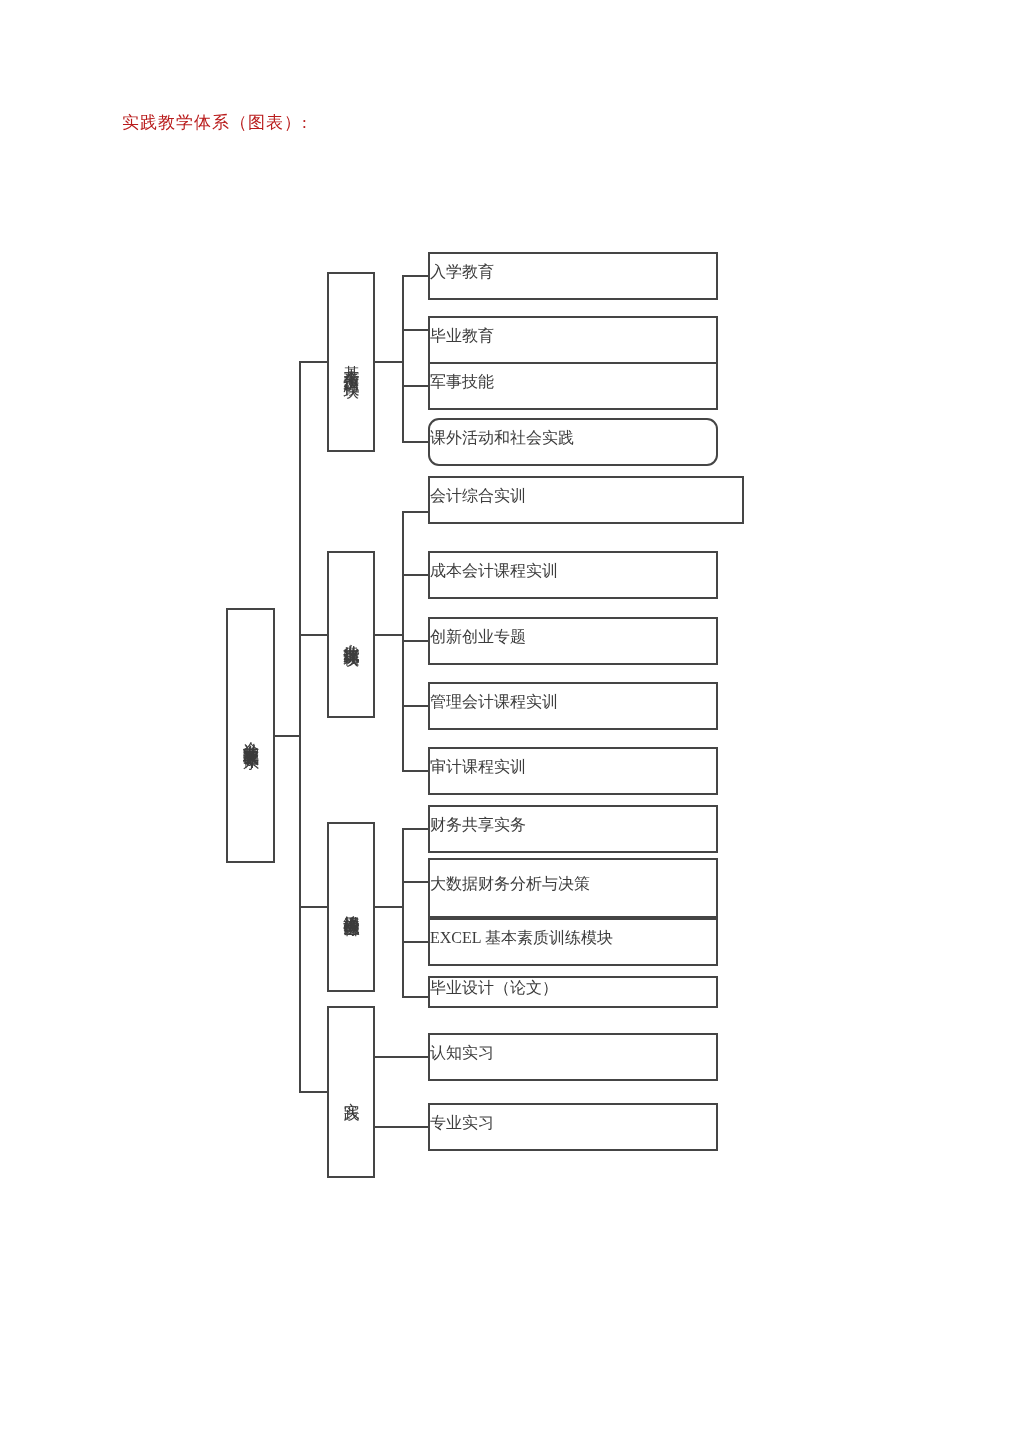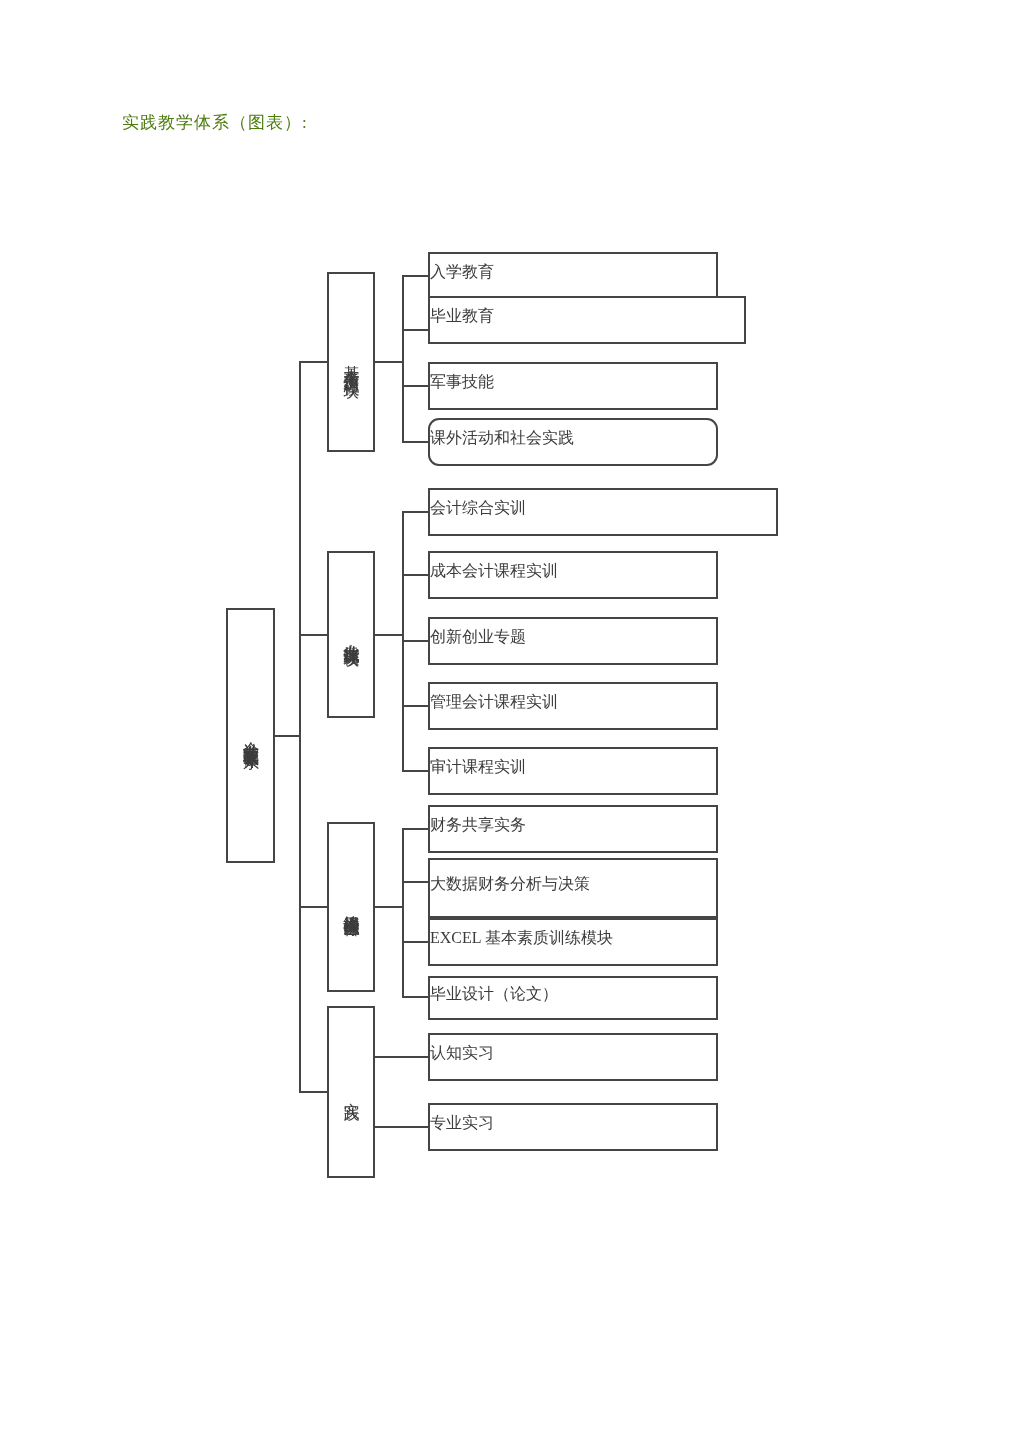--- a/index.html
+++ b/index.html
@@ -8,21 +8,21 @@
     width:1024px;height:1448px;
     background:#fff;
     font-family:"Liberation Serif","DejaVu Serif",serif;
     overflow:hidden;
   }
   .page-title{
     position:absolute;
     left:122px;top:111px;
     font-size:17px;
     letter-spacing:1px;
-    color:#4d7c0f;
+    color:#b91c1c;
     white-space:nowrap;
   }
   #diagram{position:absolute;left:0;top:0;width:100%;height:100%;}
   .node{
     position:absolute;
     box-sizing:border-box;
     border:2px solid #454545;
     background:#fff;
     color:#3c3c3c;
     font-size:16px;
@@ -67,30 +67,30 @@
       </div>
       <div class="node vnode" style="left: 327px; top: 822px; width: 48px; height: 170px; border-color: rgb(69, 69, 69);">
         <span class="vt" style="letter-spacing: -0.5px;">综合技能应用训练模块</span>
       </div>
       <div class="node vnode" style="left: 327px; top: 1006px; width: 48px; height: 172px; border-color: rgb(69, 69, 69);">
         <span class="vt" style="letter-spacing: 3px;">实践</span>
       </div>
       <div class="node hnode" style="left: 428px; top: 252px; width: 290px; height: 48px; border-color: rgb(69, 69, 69);">
         <span>入学教育</span>
       </div>
-      <div class="node hnode" style="left: 428px; top: 296px; width: 318px; height: 48px; border-color: rgb(69, 69, 69); text-align: center;">
+      <div class="node hnode" style="left: 428px; top: 316px; width: 290px; height: 48px; border-color: rgb(69, 69, 69); text-align: center;">
         <span>毕业教育</span>
       </div>
       <div class="node hnode" style="left: 428px; top: 362px; width: 290px; height: 48px; border-color: rgb(69, 69, 69);">
         <span>军事技能</span>
       </div>
       <div class="node hnode" style="left: 428px; top: 418px; width: 290px; height: 48px; border-color: rgb(69, 69, 69); border-radius: 11px;">
         <span>课外活动和社会实践</span>
       </div>
-      <div class="node hnode" style="left: 428px; top: 488px; width: 350px; height: 48px; border-color: rgb(69, 69, 69);">
+      <div class="node hnode" style="left: 428px; top: 476px; width: 316px; height: 48px; border-color: rgb(69, 69, 69);">
         <span>会计综合实训</span>
       </div>
       <div class="node hnode" style="left: 428px; top: 551px; width: 290px; height: 48px; border-color: rgb(69, 69, 69);">
         <span>成本会计课程实训</span>
       </div>
       <div class="node hnode" style="left: 428px; top: 617px; width: 290px; height: 48px; border-color: rgb(69, 69, 69);">
         <span>创新创业专题</span>
       </div>
       <div class="node hnode" style="left: 428px; top: 682px; width: 290px; height: 48px; border-color: rgb(69, 69, 69);">
         <span>管理会计课程实训</span>
@@ -100,21 +100,21 @@
       </div>
       <div class="node hnode" style="left: 428px; top: 805px; width: 290px; height: 48px; border-color: rgb(69, 69, 69);">
         <span>财务共享实务</span>
       </div>
       <div class="node hnode" style="left: 428px; top: 858px; width: 290px; height: 60px; border-color: rgb(69, 69, 69);">
         <span>大数据财务分析与决策</span>
       </div>
       <div class="node hnode" style="left: 428px; top: 918px; width: 290px; height: 48px; border-color: rgb(69, 69, 69);">
         <span>EXCEL 基本素质训练模块</span>
       </div>
-      <div class="node hnode" style="left: 428px; top: 976px; width: 290px; height: 44px; border-color: rgb(69, 69, 69);">
+      <div class="node hnode" style="left: 428px; top: 976px; width: 290px; height: 32px; border-color: rgb(69, 69, 69);">
         <span>毕业设计（论文）</span>
       </div>
       <div class="node hnode" style="left: 428px; top: 1033px; width: 290px; height: 48px; border-color: rgb(69, 69, 69);">
         <span>认知实习</span>
       </div>
       <div class="node hnode" style="left: 428px; top: 1103px; width: 290px; height: 48px; border-color: rgb(69, 69, 69);">
         <span>专业实习</span>
       </div>
       <div class="line" style="left: 275px; top: 735px; width: 25px; height: 2px; background: rgb(69, 69, 69);"></div>
       <div class="line" style="left: 299px; top: 361px; width: 2px; height: 732px; background: rgb(69, 69, 69);"></div>

